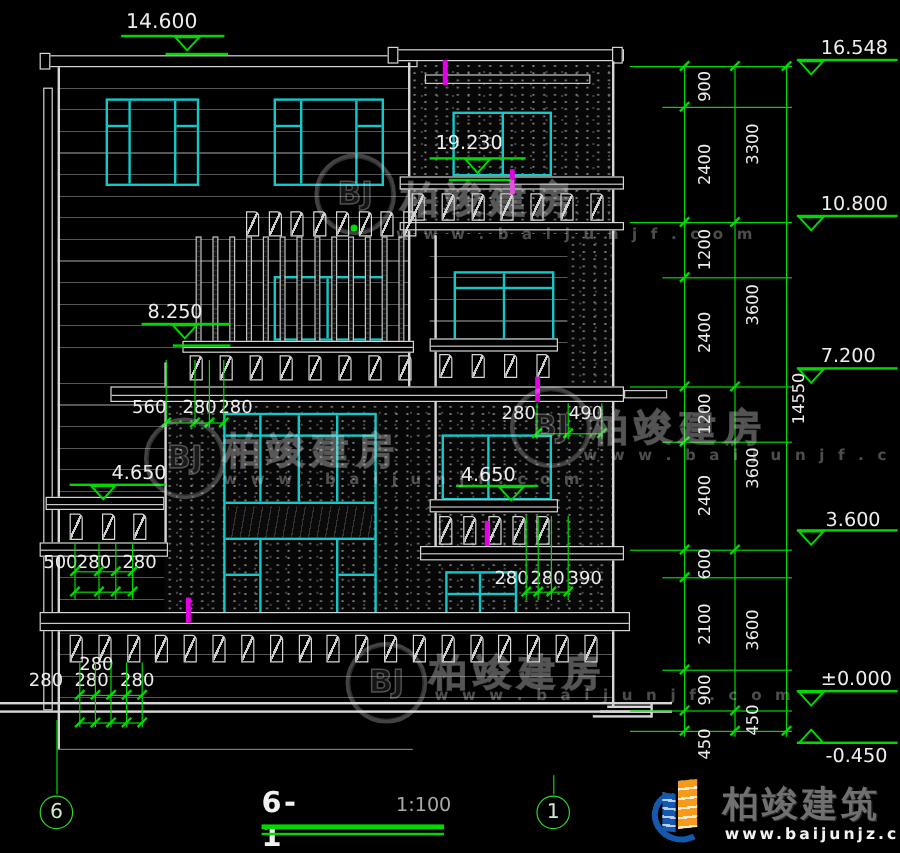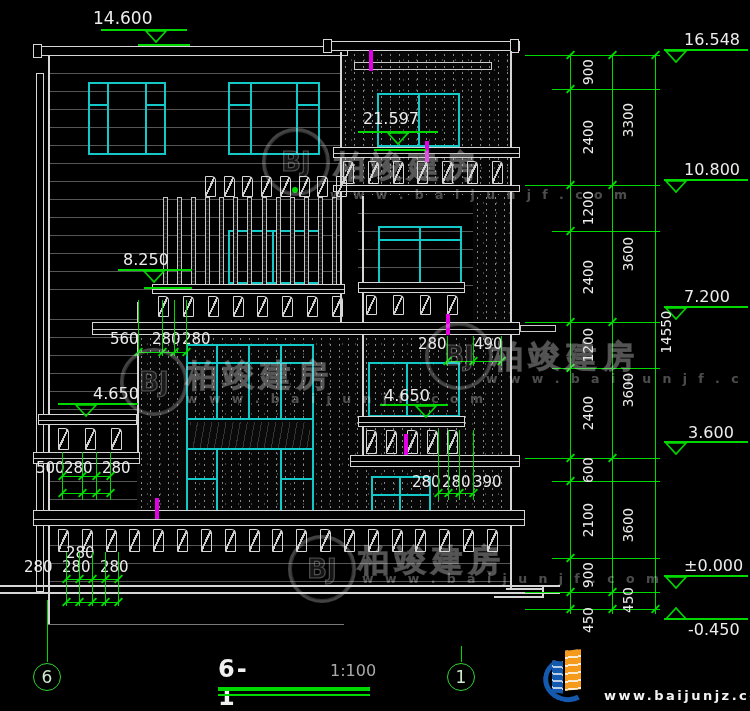--- a/index.html
+++ b/index.html
@@ -246,36 +246,37 @@
     <div class="abs" style="left:218px;top:655px;font-size:24px;font-weight:bold;color:#f0f0f0;letter-spacing:2px;">6-1轴立面</div>
     <div class="abs" style="left:330px;top:661px;font-size:16px;color:#a8a8a8;">1:100</div>
     <div class="gl" style="left:218px;top:687px;width:152px;height:3.5px;"></div>
     <div class="gl" style="left:218px;top:694px;width:152px;height:1.5px;"></div>
   </div>
 
   <div class="abs" style="left:543px;top:648px;width:207px;height:62px;">
     <div class="abs" style="left:0;top:10px;width:48px;height:44px;border:5px solid transparent;border-left-color:#1559ae;border-bottom-color:#1559ae;border-radius:50%;transform:rotate(15deg);box-sizing:border-box;"></div>
     <div class="abs" style="left:22px;top:2px;width:16px;height:40px;background:#f59a1a;transform:skewY(-6deg);background-image:repeating-linear-gradient(to bottom,transparent 0 6px,rgba(255,255,255,.8) 6px 8px);"></div>
     <div class="abs" style="left:9px;top:13px;width:11px;height:32px;background:#1559ae;transform:skewY(6deg);background-image:repeating-linear-gradient(to bottom,transparent 0 5px,rgba(255,255,255,.7) 5px 7px);"></div>
+    <div class="abs" style="left:59px;top:2px;font-size:30px;font-weight:bold;color:#707070;letter-spacing:3px;text-shadow:1px 1px 0 #2a2a2a;">柏竣建筑</div>
     <div class="abs" style="left:61px;top:40px;font-size:13px;font-weight:bold;color:#f2f2f2;letter-spacing:2.5px;">www.baijunjz.com</div>
   </div>
 
   <div id="anno">
-      <div class="elevtx" style="position: absolute; left: 93px; top: 8px; font-size: 17px;">14.600</div>
+      <div class="elevtx" style="position: absolute; left: 105px; top: 8px; font-size: 17px;">14.600</div>
       <div class="gl" style="position: absolute; left: 101px; top: 29px; width: 86px; height: 1.6px;"></div>
       <div class="" style="position: absolute; left: 144px; top: 29px; width: 24px; height: 14px;"><svg width="24" height="14">
           <path d="M2 1 L22 1 L12 12 Z" fill="none" stroke="#00d900" stroke-width="1.6"></path>
         </svg></div>
       <div class="gl" style="position: absolute; left: 138px; top: 44px; width: 52px; height: 2px;"></div>
       <div class="elevtx" style="position: absolute; left: 684px; top: 30px; font-size: 16px;">16.548</div>
       <div class="gl" style="position: absolute; left: 664px; top: 49px; width: 84px; height: 1.6px;"></div>
       <div class="" style="position: absolute; left: 664px; top: 49px; width: 24px; height: 14px;"><svg width="24" height="14">
           <path d="M2 1 L22 1 L12 12 Z" fill="none" stroke="#00d900" stroke-width="1.6"></path>
         </svg></div>
-      <div class="elevtx" style="position: absolute; left: 363px; top: 109px; font-size: 16px;">21.597</div>
+      <div class="elevtx" style="position: absolute; left: 363px; top: 109px; font-size: 16px;">19.230</div>
       <div class="gl" style="position: absolute; left: 358px; top: 131px; width: 80px; height: 1.6px;"></div>
       <div class="" style="position: absolute; left: 386px; top: 131px; width: 24px; height: 14px;"><svg width="24" height="14">
           <path d="M2 1 L22 1 L12 12 Z" fill="none" stroke="#00d900" stroke-width="1.6"></path>
         </svg></div>
       <div class="gl" style="position: absolute; left: 374px; top: 149px; width: 52px; height: 2px;"></div>
       <div class="elevtx" style="position: absolute; left: 684px; top: 160px; font-size: 16px;">10.800</div>
       <div class="gl" style="position: absolute; left: 664px; top: 179px; width: 84px; height: 1.6px;"></div>
       <div class="" style="position: absolute; left: 664px; top: 179px; width: 24px; height: 14px;"><svg width="24" height="14">
           <path d="M2 1 L22 1 L12 12 Z" fill="none" stroke="#00d900" stroke-width="1.6"></path>
         </svg></div>

